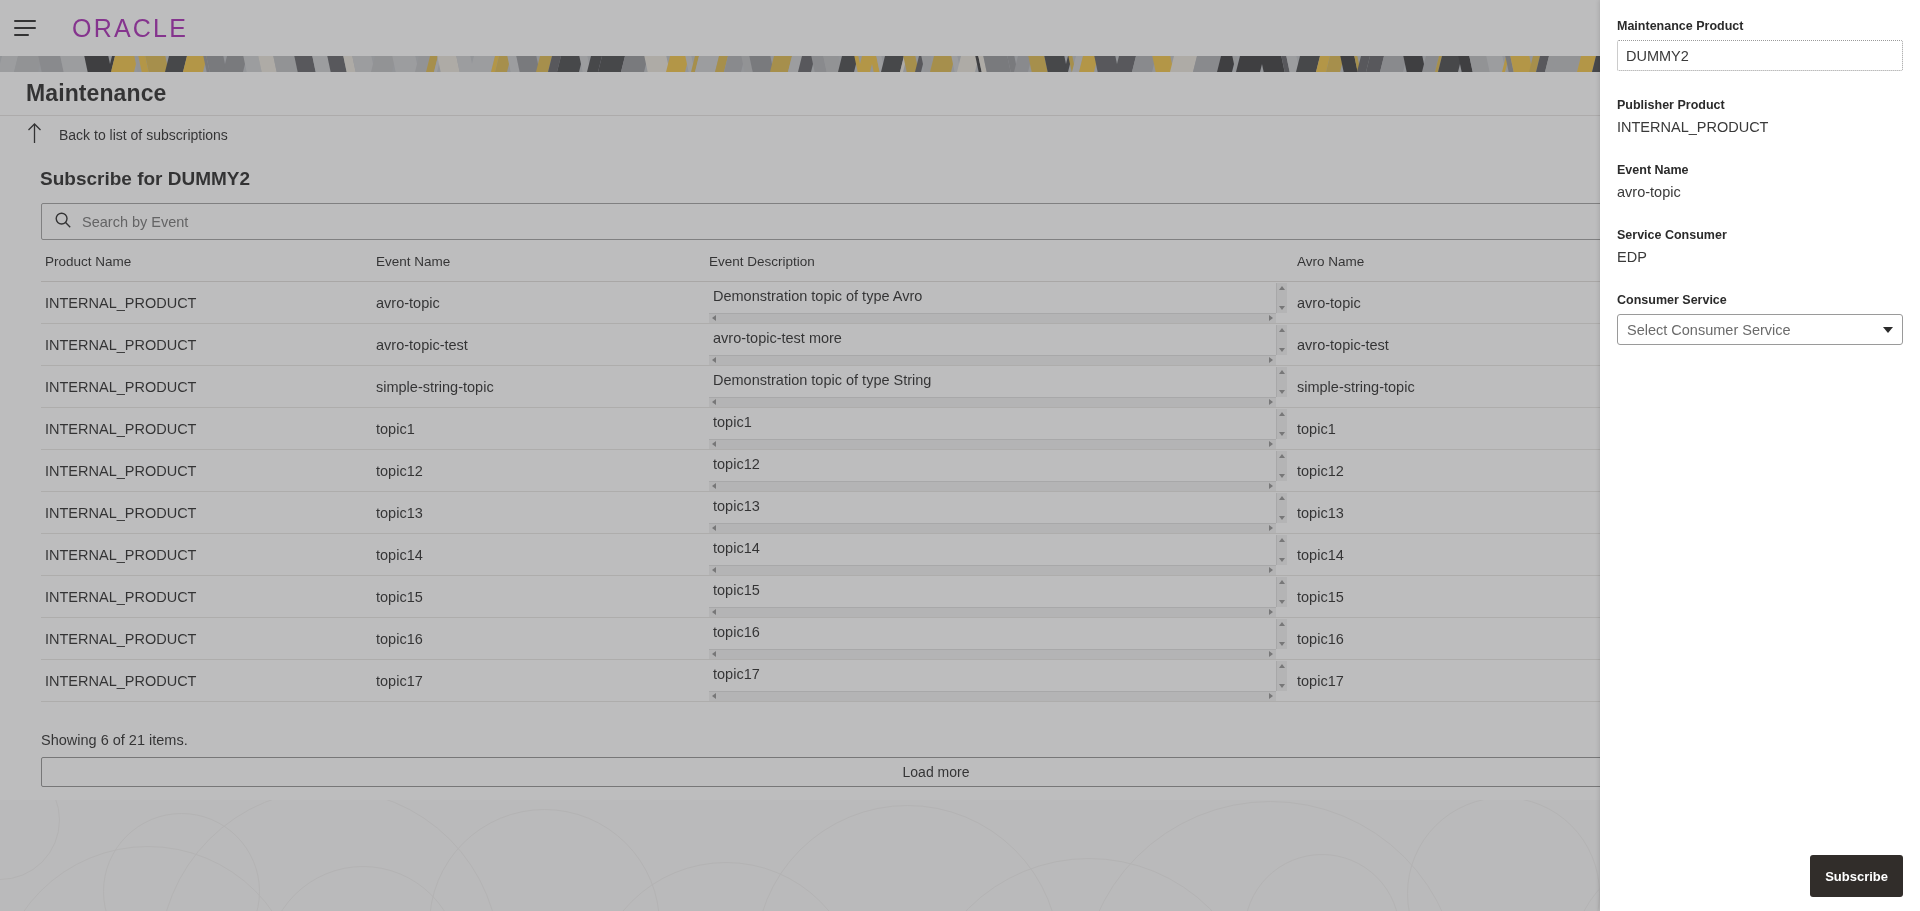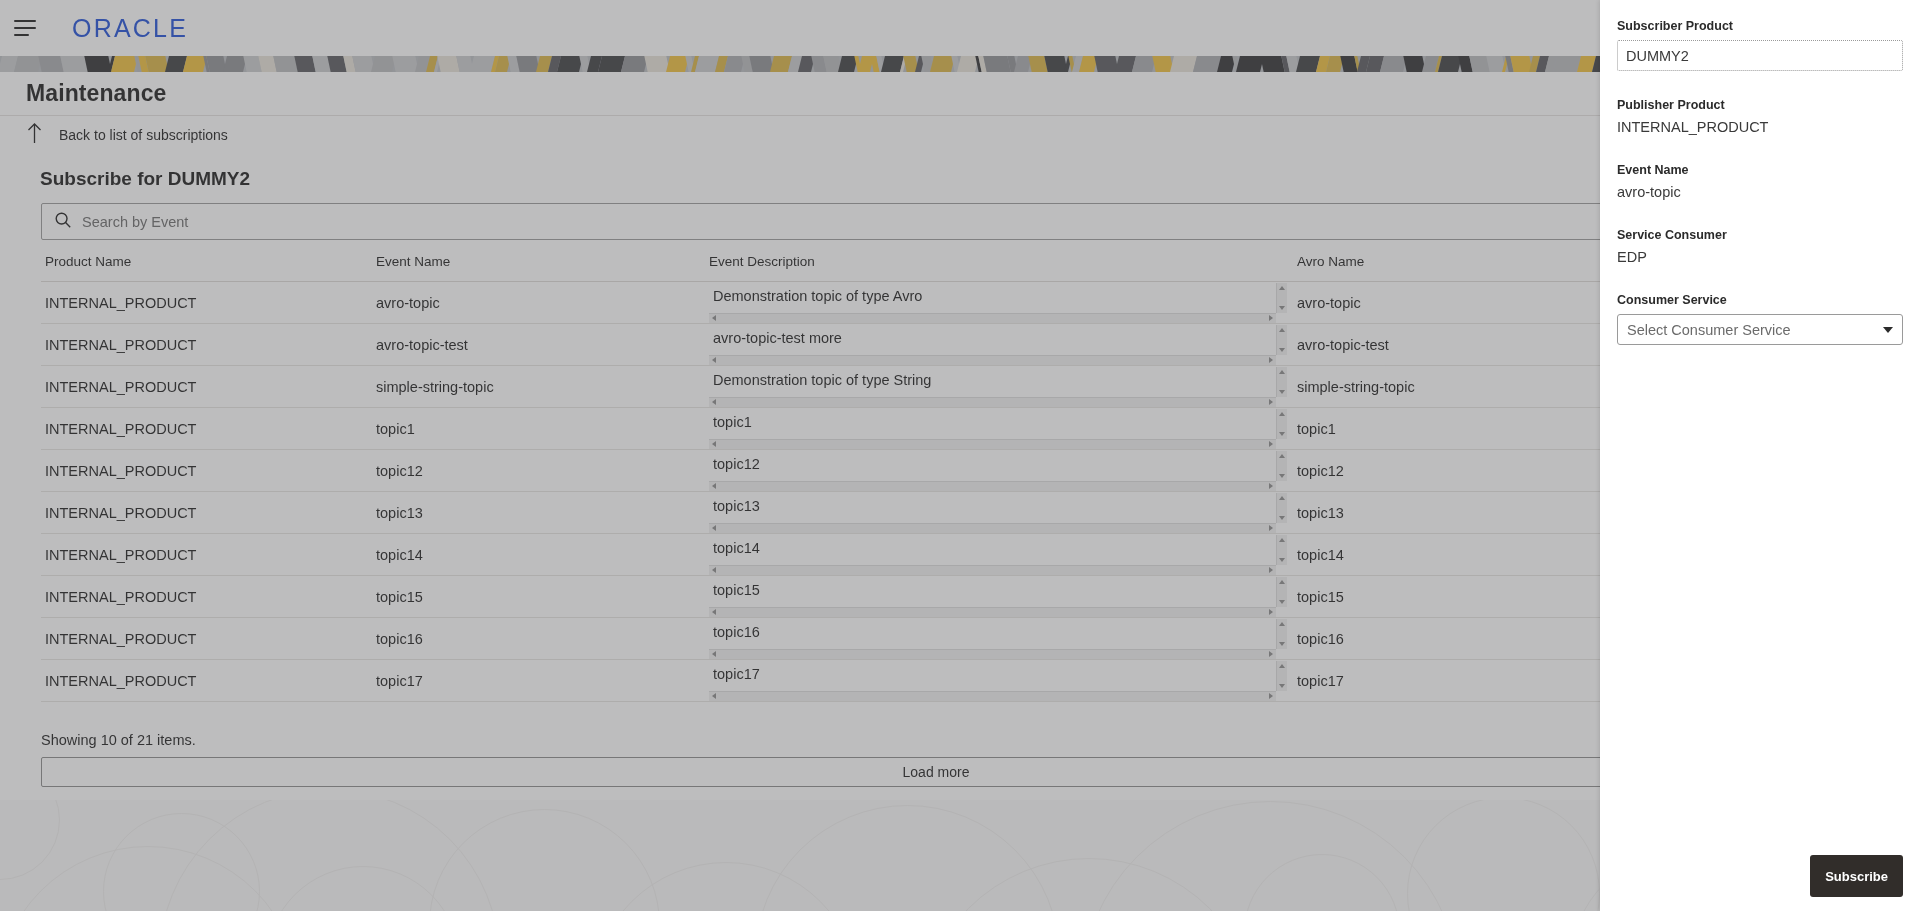--- a/index.html
+++ b/index.html
@@ -35,21 +35,21 @@
     display: flex; flex-direction: column; justify-content: space-between;
     cursor: pointer;
   }
   .hamburger i { display:block; height: 2px; background: #1a1a1a; border-radius: 1px;}
   .hamburger i:nth-child(1){ width: 22px; }
   .hamburger i:nth-child(2){ width: 22px; }
   .hamburger i:nth-child(3){ width: 15px; }
 
   #oracle-logo {
     margin-left: 36px;
-    color: #1d4ed8;
+    color: #a21caf;
     font-size: 25px;
     letter-spacing: 2.2px;
     font-weight: 400;
     font-family: "Liberation Sans", sans-serif;
   }
 
   #topbar-right {
     margin-left: auto;
     display: flex;
     align-items: center;
@@ -724,21 +724,21 @@
                 </div>
               </div>
             </td>
             <td class="col-topic">topic17</td>
             <td class="col-tail"></td>
           </tr>
         </tbody>
     </table>
   </div>
 
-  <div id="showing-text">Showing 10 of 21 items.</div>
+  <div id="showing-text">Showing 6 of 21 items.</div>
 
   <div id="load-more">Load more</div>
 
   <div id="bottom-fill">
       <div class="swirl" style="width: 120px; height: 120px; left: -60px; top: -40px;"></div>
       <div class="swirl" style="width: 157px; height: 157px; left: 103px; top: 13px;"></div>
       <div class="swirl" style="width: 194px; height: 194px; left: 266px; top: 66px;"></div>
       <div class="swirl" style="width: 231px; height: 231px; left: 429px; top: 9px;"></div>
       <div class="swirl" style="width: 268px; height: 268px; left: 592px; top: 62px;"></div>
       <div class="swirl" style="width: 305px; height: 305px; left: 755px; top: 5px;"></div>
@@ -753,21 +753,21 @@
     </div>
 </div>
 
 <div id="scrim"></div>
 
 <div id="panel">
 
 
   <div id="panel-body">
 
-    <div class="fld-label">Subscriber Product</div>
+    <div class="fld-label">Maintenance Product</div>
     <input id="subscriber-product-input" type="text" value="DUMMY2" style="">
 
     <div class="fld-label">Publisher Product</div>
     <div class="fld-value">INTERNAL_PRODUCT</div>
 
     <div class="fld-label">Event Name</div>
     <div class="fld-value">avro-topic</div>
 
     <div class="fld-label">Service Consumer</div>
     <div class="fld-value">EDP</div>

